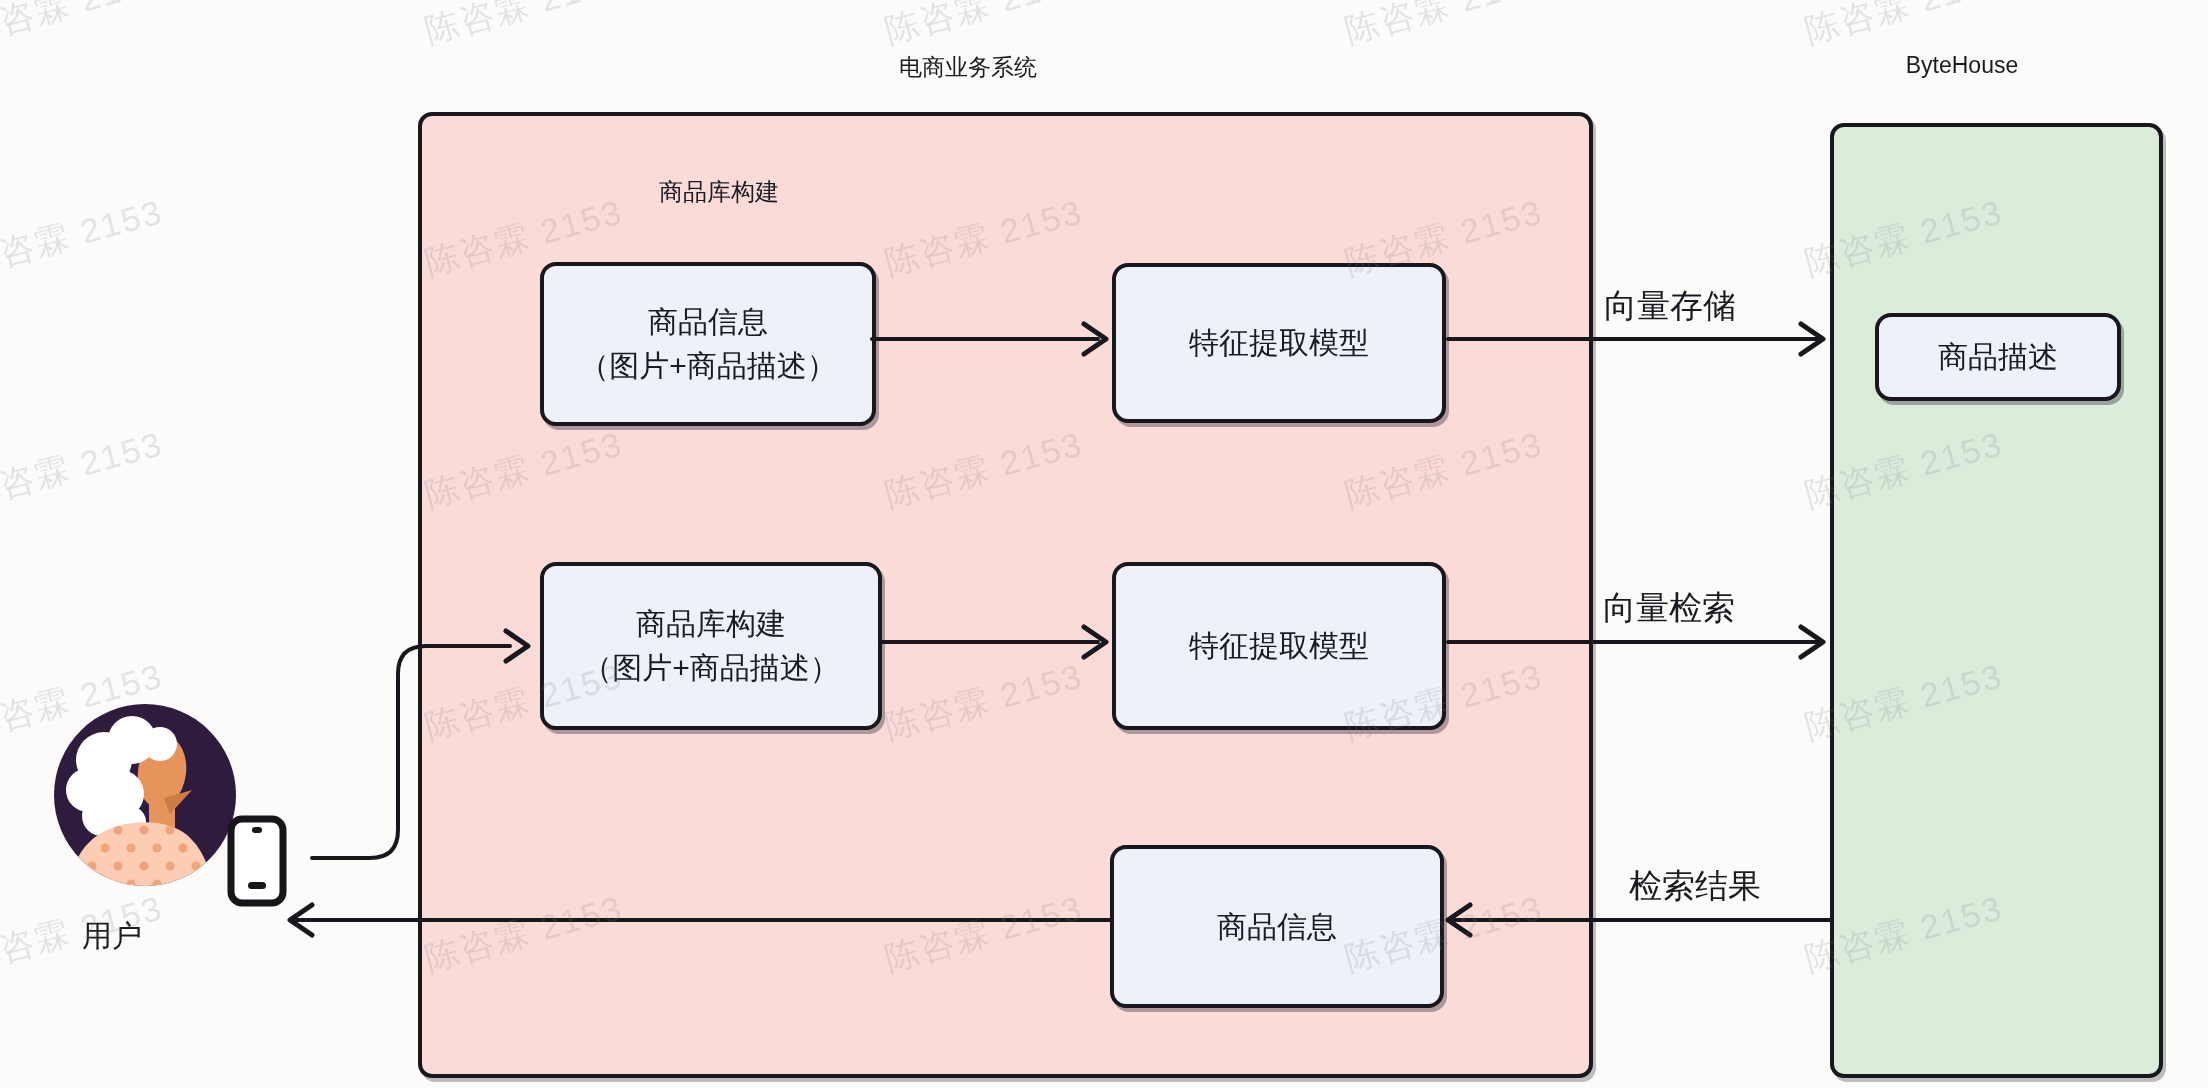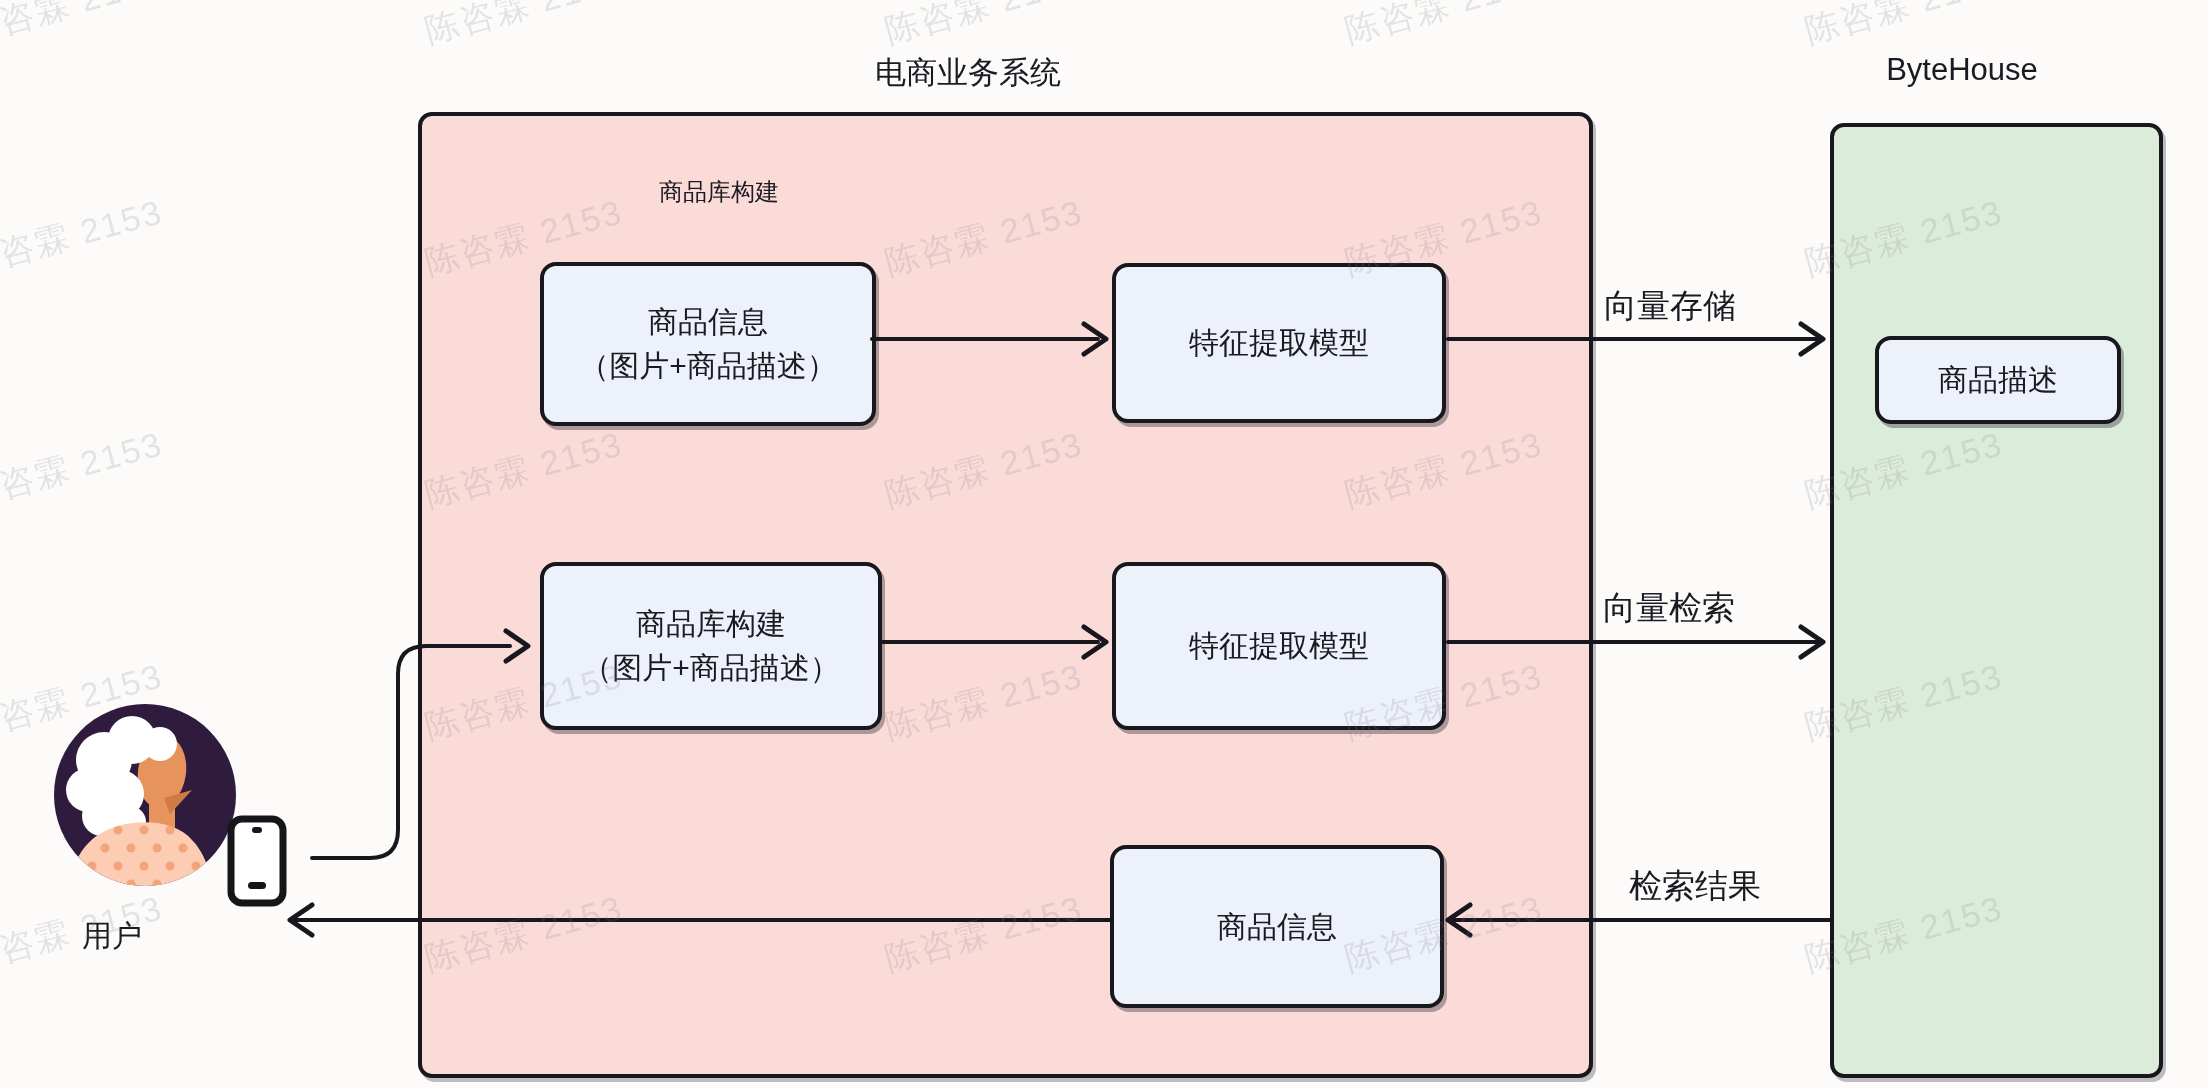--- a/index.html
+++ b/index.html
@@ -10,21 +10,21 @@
     --wm-color:#7d7d85;
     --text:#1a1a22;
   }
   html,body{margin:0;padding:0;background:#fcfbf9;}
   .stage{
     position:relative;width:2208px;height:1088px;overflow:hidden;
     background:#fcfbf9;
     font-family:"Liberation Sans","DejaVu Sans",sans-serif;
     color:var(--text);
   }
-  .title{position:absolute;transform:translateX(-50%);font-size:31px;font-weight:500;white-space:nowrap;}
+  .title{position:absolute;transform:translateX(-50%);font-size:23px;font-weight:500;white-space:nowrap;}
   .container{position:absolute;border:4px solid var(--stroke);border-radius:14px;box-shadow:3px 4px 0 rgba(30,26,38,.28);}
   .container.pink{left:418px;top:112px;width:1167px;height:958px;background:var(--eco-fill);}
   .container.green{left:1830px;top:123px;width:325px;height:947px;background:var(--bh-fill);}
   .section-label{position:absolute;left:659px;top:176px;font-size:24px;white-space:nowrap;}
   .node{
     position:absolute;background:var(--node-fill);
     border:4px solid var(--stroke);border-radius:16px;
     box-shadow:3px 4px 0 rgba(30,26,38,.35);
     display:flex;flex-direction:column;align-items:center;justify-content:center;
     font-size:30px;line-height:44px;text-align:center;white-space:nowrap;
@@ -99,21 +99,21 @@
     <div>商品库构建</div>
     <div>（图片+商品描述）</div>
   </div>
   <div class="node" style="left:1112px;top:562px;width:326px;height:160px;">
     <div>特征提取模型</div>
   </div>
   <div class="node" style="left:1110px;top:845px;width:326px;height:155px;">
     <div>商品信息</div>
   </div>
 
-  <div class="node" style="left:1875px;top:336px;width:238px;height:80px;text-align:right;">
+  <div class="node" style="left:1875px;top:313px;width:238px;height:80px;text-align:right;">
     <div>商品描述</div>
   </div>
 
   <div class="edge-label" style="left:1670px;top:284px;">向量存储</div>
   <div class="edge-label" style="left:1669px;top:586px;">向量检索</div>
   <div class="edge-label" style="left:1675px;top:864px;margin-left:20px;">检索结果</div>
 
   <svg class="figure" style="left:52px;top:702px;" width="186" height="186" viewBox="0 0 186 186">
     <defs>
       <clipPath id="avc">

